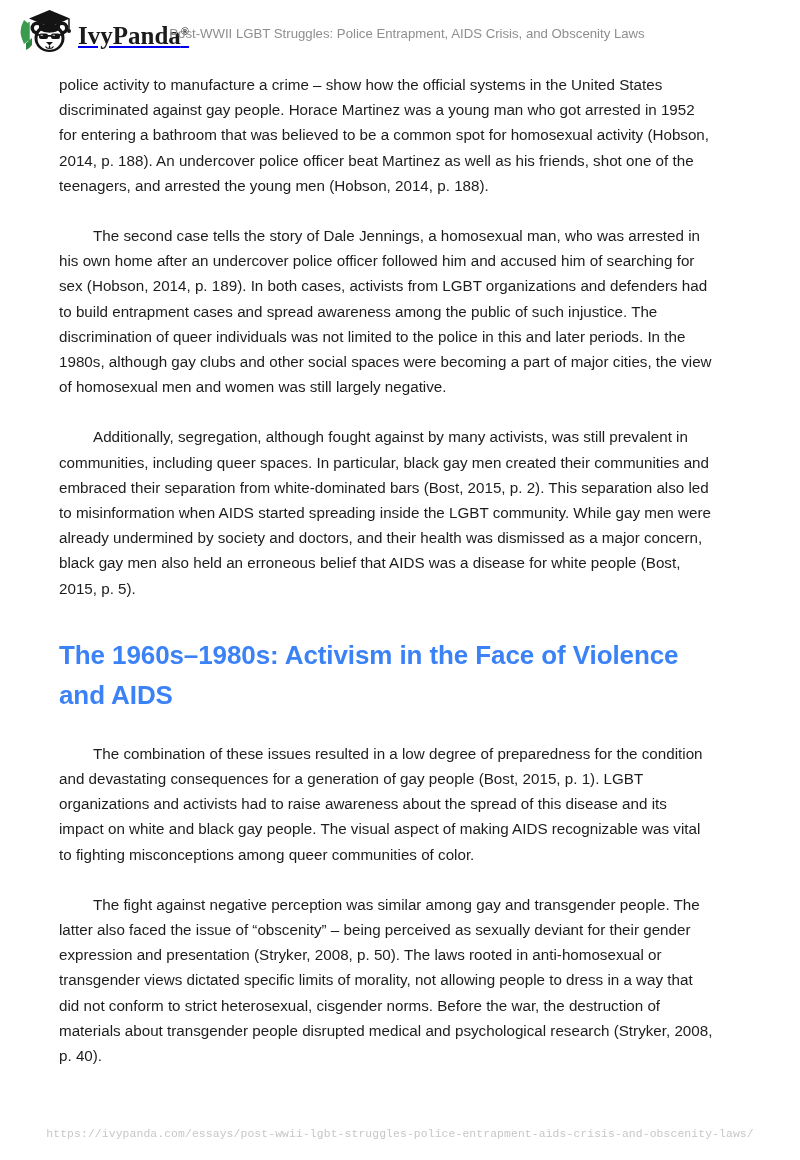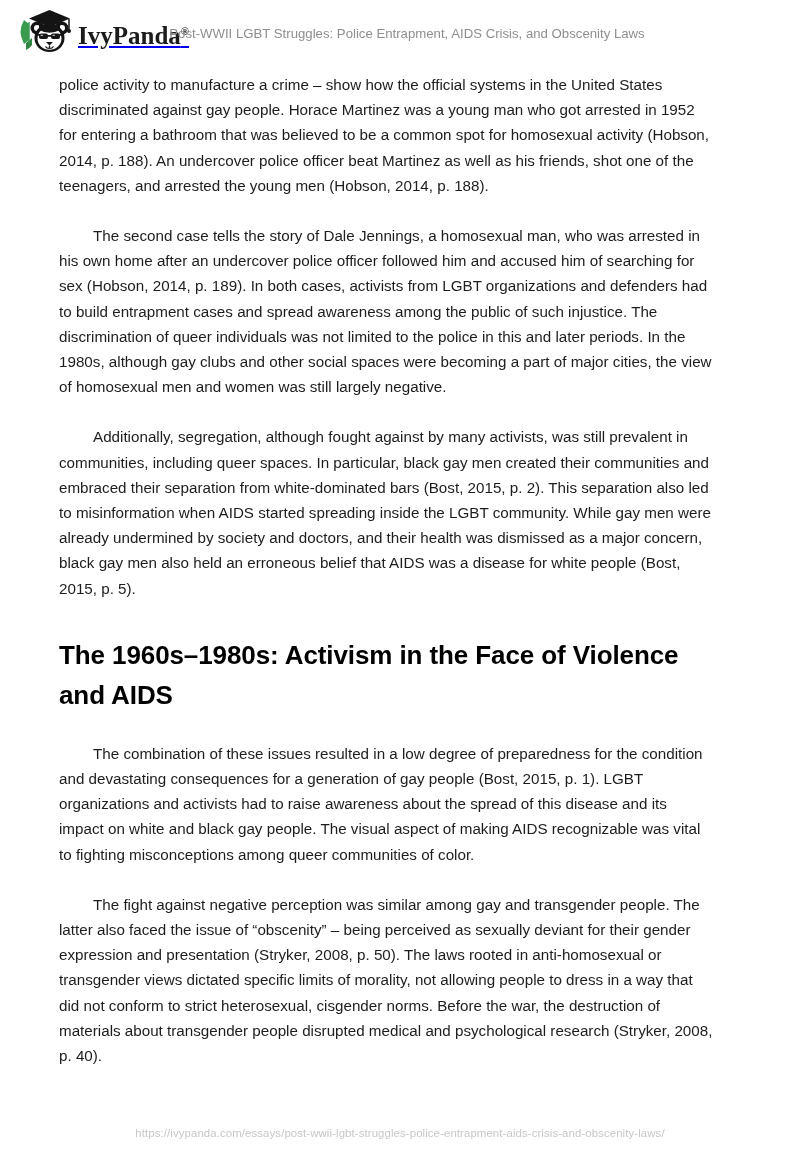--- a/index.html
+++ b/index.html
@@ -80,38 +80,38 @@
     text-align: left;
     text-indent: 34px;
     font-family: "Liberation Sans", sans-serif;
   }
   .para.no-indent { text-indent: 0; }
 
   h2.section-heading {
     font-size: 26px;
     line-height: 40px;
     font-weight: bold;
-    color: #000000;
+    color: #3b82f6;
     margin: 34px 0 26px 0;
     letter-spacing: -0.1px;
     font-family: "Liberation Sans", sans-serif;
   }
 
   
   .page-footer {
     position: absolute;
     left: 0;
     bottom: 19px;
     width: 800px;
     text-align: center;
   }
   .footer-url {
     font-size: 11.4px;
     color: #c7c7c7;
-    font-family: Liberation Sans, sans-serif;
+    font-family: Liberation Mono, monospace;
     letter-spacing: 0.1px;
     word-break: break-all;
   }
 </style>
 </head>
 <body>
 
 <div class="page-header">
 
   <a class="brand" href="#">

